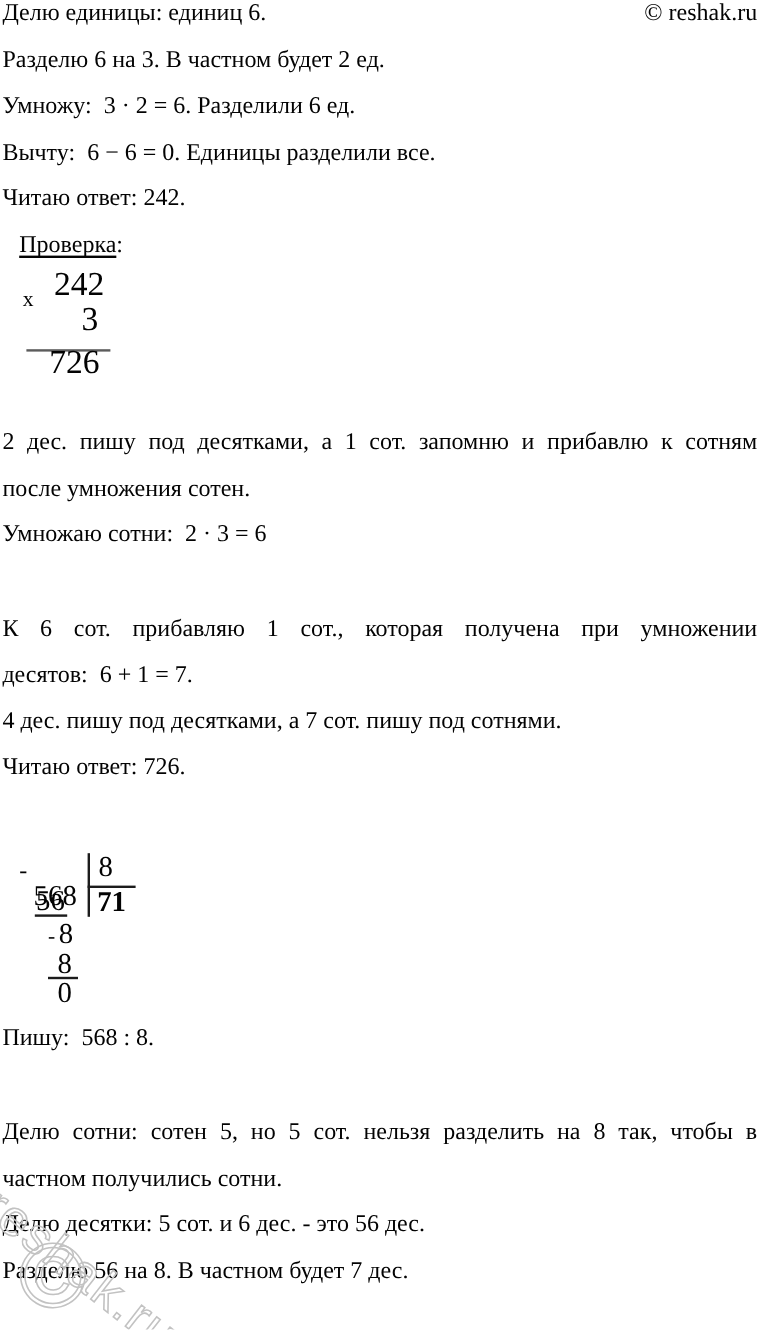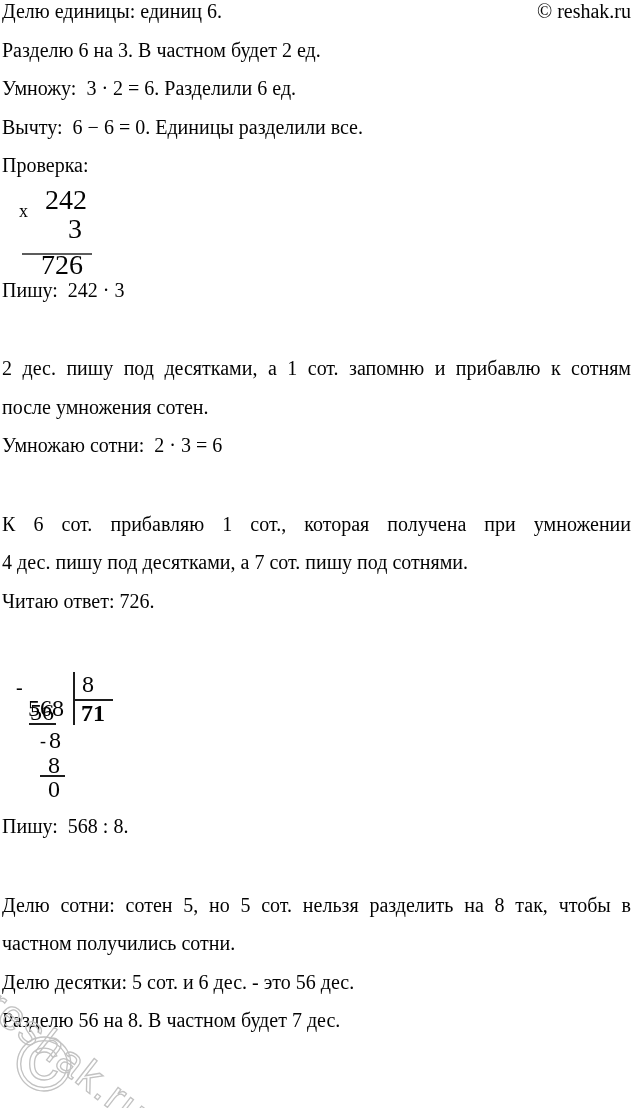--- a/index.html
+++ b/index.html
@@ -32,23 +32,25 @@
     text-align: justify;
     text-align-last: justify;
     margin-top: 40px;
   }
   .header-row {
     display: flex;
     justify-content: space-between;
     align-items: baseline;
   }
   .underlined {
+    text-decoration: underline;
     text-decoration-thickness: 1.5px;
     text-underline-offset: 3px;
     text-decoration-skip-ink: none;
+    margin-left: 14px;
   }
   
   .mult {
     position: relative;
     height: 86px;
     font-size: 28px;
     line-height: 28px;
   }
   .m-sign   { position: absolute; left: 17px; top: 17px; font-size: 18px; line-height: 18px; }
   .m-a      { position: absolute; left: 43px; top: 1px; }
@@ -108,36 +110,37 @@
 <div class="doc">
 
   <div class="line header-row">
     <span>Делю единицы: единиц 6.</span>
     <span>© reshak.ru</span>
   </div>
 
   <div class="line">Разделю 6 на 3. В частном будет 2 ед.</div>
   <div class="line">Умножу:  3 · 2 = 6. Разделили 6 ед.</div>
   <div class="line">Вычту:  6 − 6 = 0. Единицы разделили все.</div>
+  <div class="line">Читаю ответ: 242.</div>
 
   <div class="line"><span class="underlined">Проверка</span><span>:</span></div>
 
   <div class="mult">
     <span class="m-sign">x</span>
     <span class="m-a">242</span>
     <span class="m-b">3</span>
     <div class="m-line"></div>
     <span class="m-p">726</span>
   </div>
 
-  <div class="line">Пишу:  242 · 3</div>
   <div class="line justify">2 дес. пишу под десятками, а 1 сот. запомню и прибавлю к сотням</div>
   <div class="line">после умножения сотен.</div>
   <div class="line">Умножаю сотни:  2 · 3 = 6</div>
   <div class="line justify">К 6 сот. прибавляю 1 сот., которая получена при умножении</div>
+  <div class="line">десятов:  6 + 1 = 7.</div>
   <div class="line">4 дес. пишу под десятками, а 7 сот. пишу под сотнями.</div>
   <div class="line">Читаю ответ: 726.</div>
 
   <div class="divn">
     <span class="d-minus1">-</span>
     <span class="d-dividend">568</span>
     <div class="d-vbar"></div>
     <span class="d-divisor">8</span>
     <div class="d-hbar"></div>
     <span class="d-sub1">56</span>

